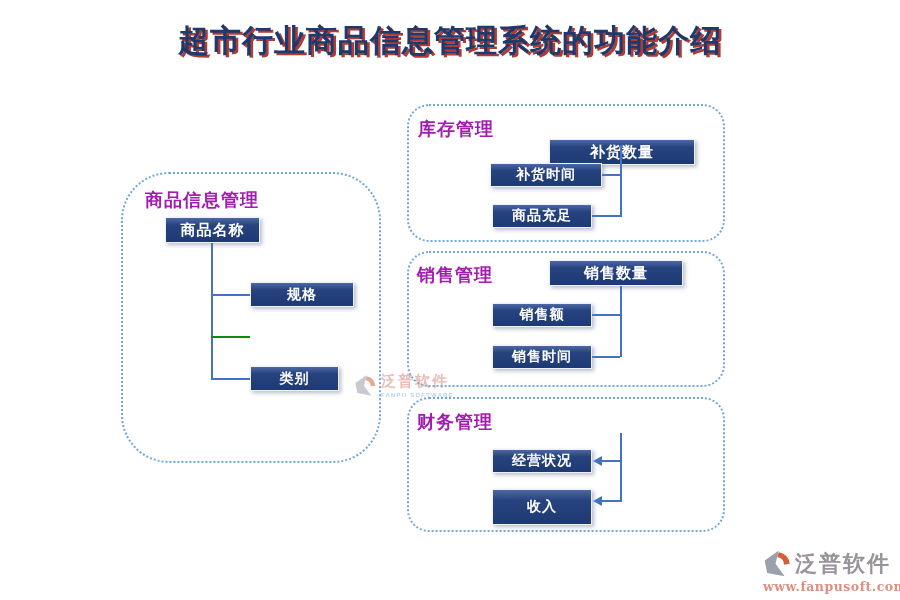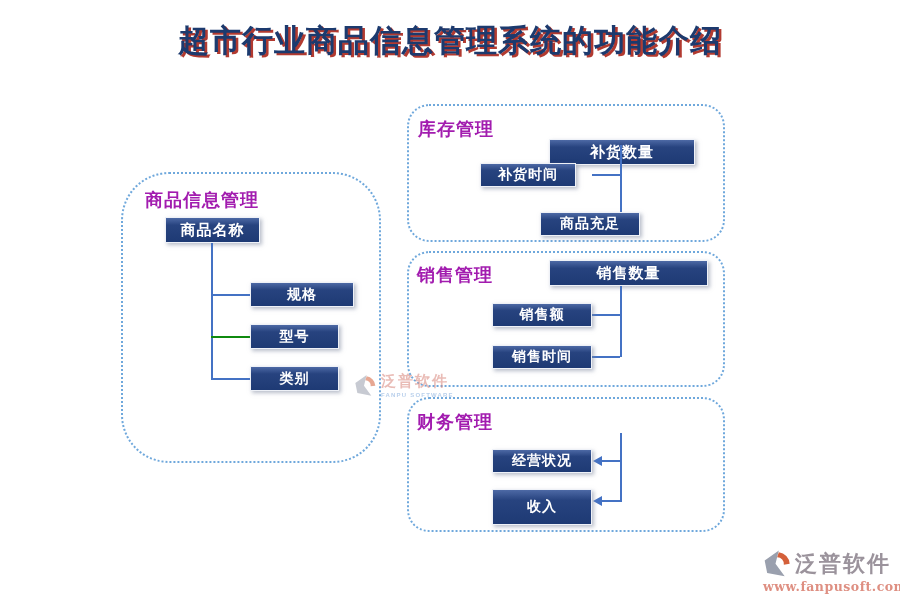--- a/index.html
+++ b/index.html
@@ -41,24 +41,24 @@
     box-shadow:2px 2px 4px rgba(125,135,158,0.55);
     white-space:nowrap;
   }
   .btn.root { font-size:15px; }
   #lp-root { left:165px; top:217px; width:95px;  height:26px; }
   #lp-c1   { left:250px; top:282px; width:104px;  height:25px; }
   #lp-c2   { left:250px; top:324px; width:89px;  height:25px; }
   #lp-c3   { left:250px; top:366px; width:89px;  height:25px; }
 
   #p1-root { left:549px; top:119px; width:146px; height:26px;margin-top:20px; }
-  #p1-c1   { left:480px; top:163px; width:96px; height:24px; }
-  #p1-c2   { left:492px; top:212px; width:100px; height:24px;margin-left:48px; }
+  #p1-c1   { left:490px; top:163px; width:112px; height:24px; }
+  #p1-c2   { left:492px; top:204px; width:100px; height:24px; }
 
-  #p2-root { left:549px; top:260px; width:159px; height:26px; }
+  #p2-root { left:549px; top:260px; width:134px; height:26px; }
   #p2-c1   { left:492px; top:303px; width:100px; height:24px; }
   #p2-c2   { left:492px; top:345px; width:100px; height:24px; }
 
   #p3-root { left:549px; top:407px; width:146px; height:26px; }
   #p3-c1   { left:492px; top:449px; width:100px; height:24px; }
   #p3-c2   { left:492px; top:489px; width:100px; height:36px; }
 
   
   .line { position:absolute; background:#4472c4; }
   .line.green { background:#0f8a0f; }
@@ -118,21 +118,20 @@
   <div class="title">超市行业商品信息管理系统的功能介绍</div>
 
   <div class="panel" id="panel-left"></div>
   <div class="panel-header" id="ph-left">商品信息管理</div>
   <div class="btn root" id="lp-root">商品名称</div>
   <div class="line" id="lp-v"></div>
   <div class="line" id="lp-h1"></div>
   <div class="line green" id="lp-h2"></div>
   <div class="line" id="lp-h3"></div>
   <div class="btn" id="lp-c1">规格</div>
-  <div class="btn" id="lp-c2">型号</div>
   <div class="btn" id="lp-c3">类别</div>
 
   <div class="panel" id="panel-r1"></div>
   <div class="panel-header" id="ph-r1">库存管理</div>
   <div class="btn root" id="p1-root">补货数量</div>
   <div class="line" id="p1-v"></div>
   <div class="line" id="p1-h1"></div>
   <div class="line" id="p1-h2"></div>
   <div class="btn" id="p1-c1">补货时间</div>
   <div class="btn" id="p1-c2">商品充足</div>

